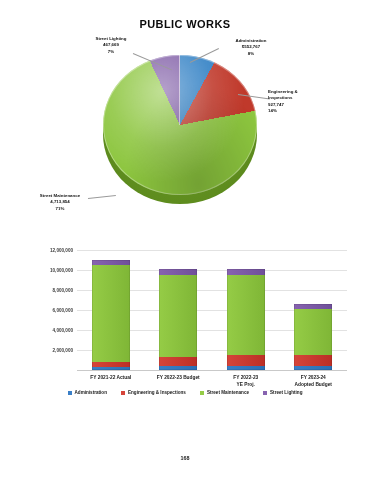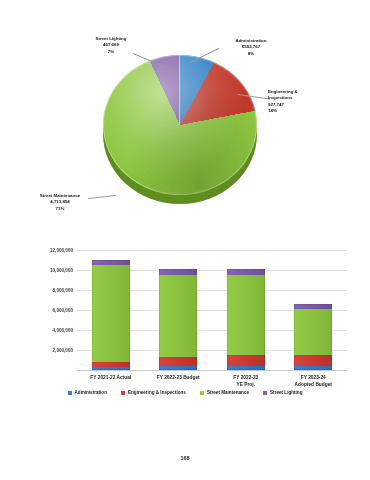--- a/index.html
+++ b/index.html
@@ -105,20 +105,21 @@
     font-size:5.4px;font-weight:bold;color:#222;
   }
 </style>
 </head>
 <body>
 
 <div class="page">
 
   <div id="pie-section">
 
+    <div id="pie-title">PUBLIC WORKS</div>
 
     <div id="pie-stage">
       <div class="pie-depth"></div>
       <div class="pie-face">
         <div class="pie-center-line"></div>
       </div>
       <div class="pie-gloss"></div>
     </div>
 
     <div class="leader" id="leader-sl"></div>

